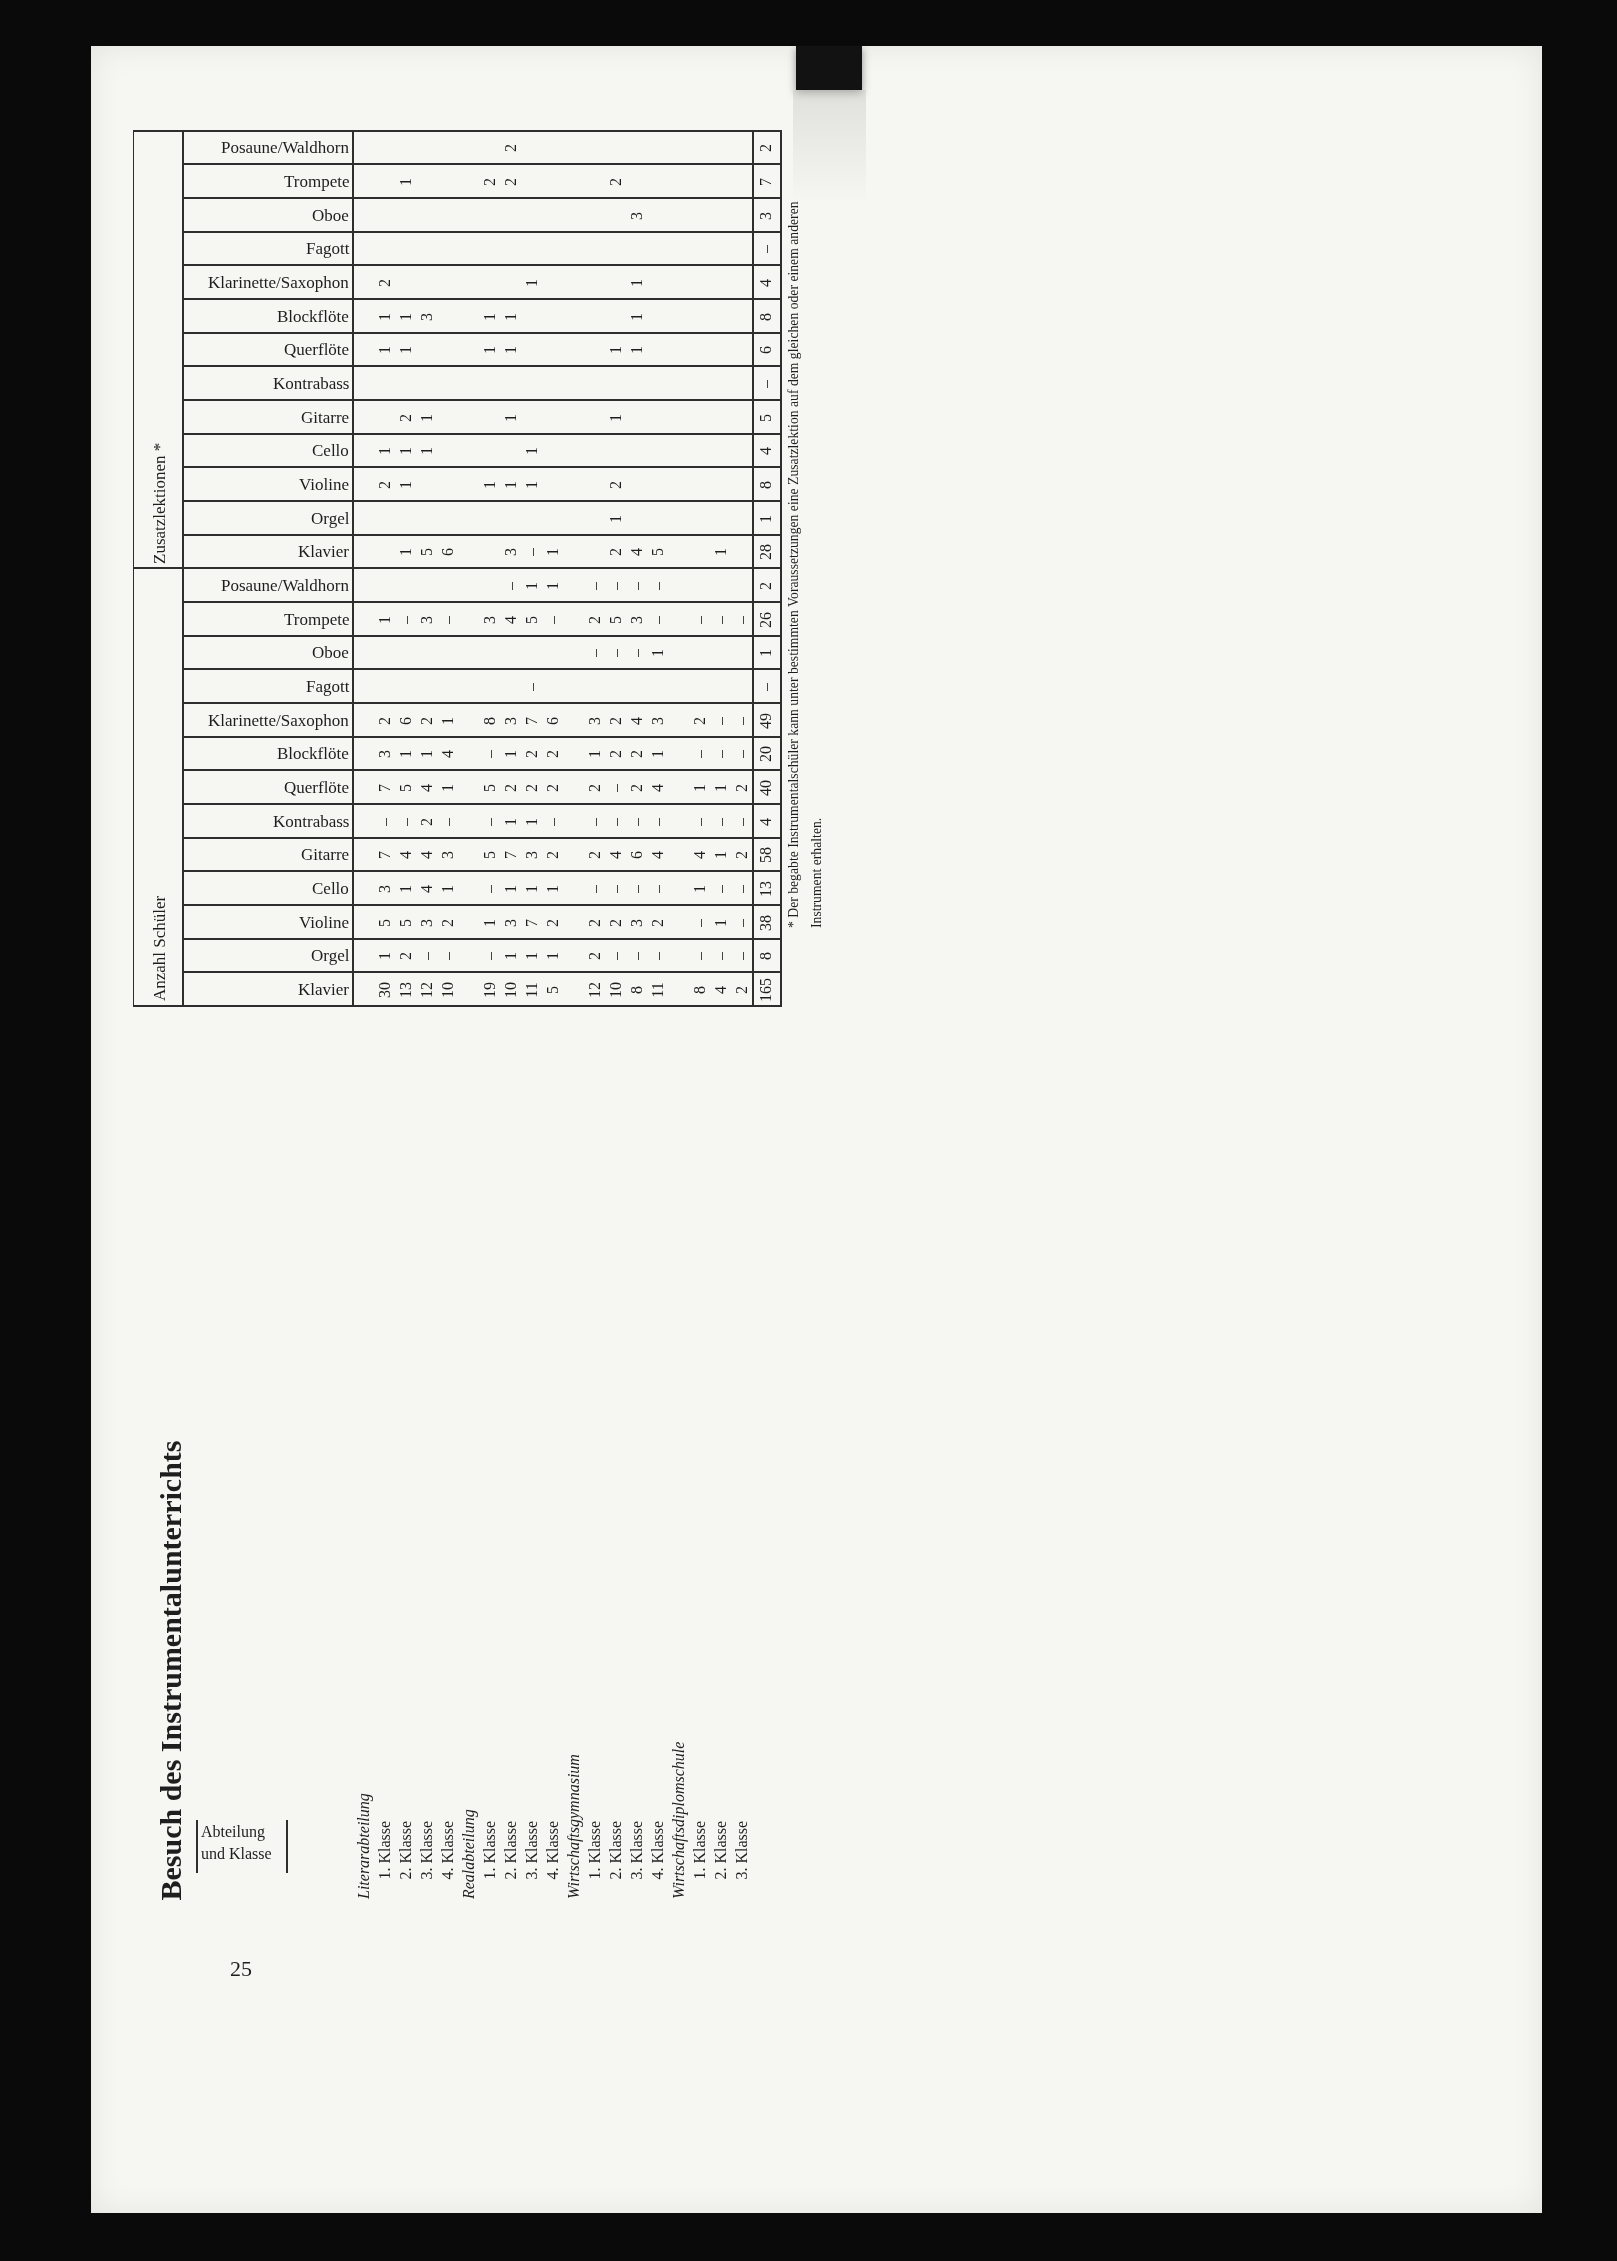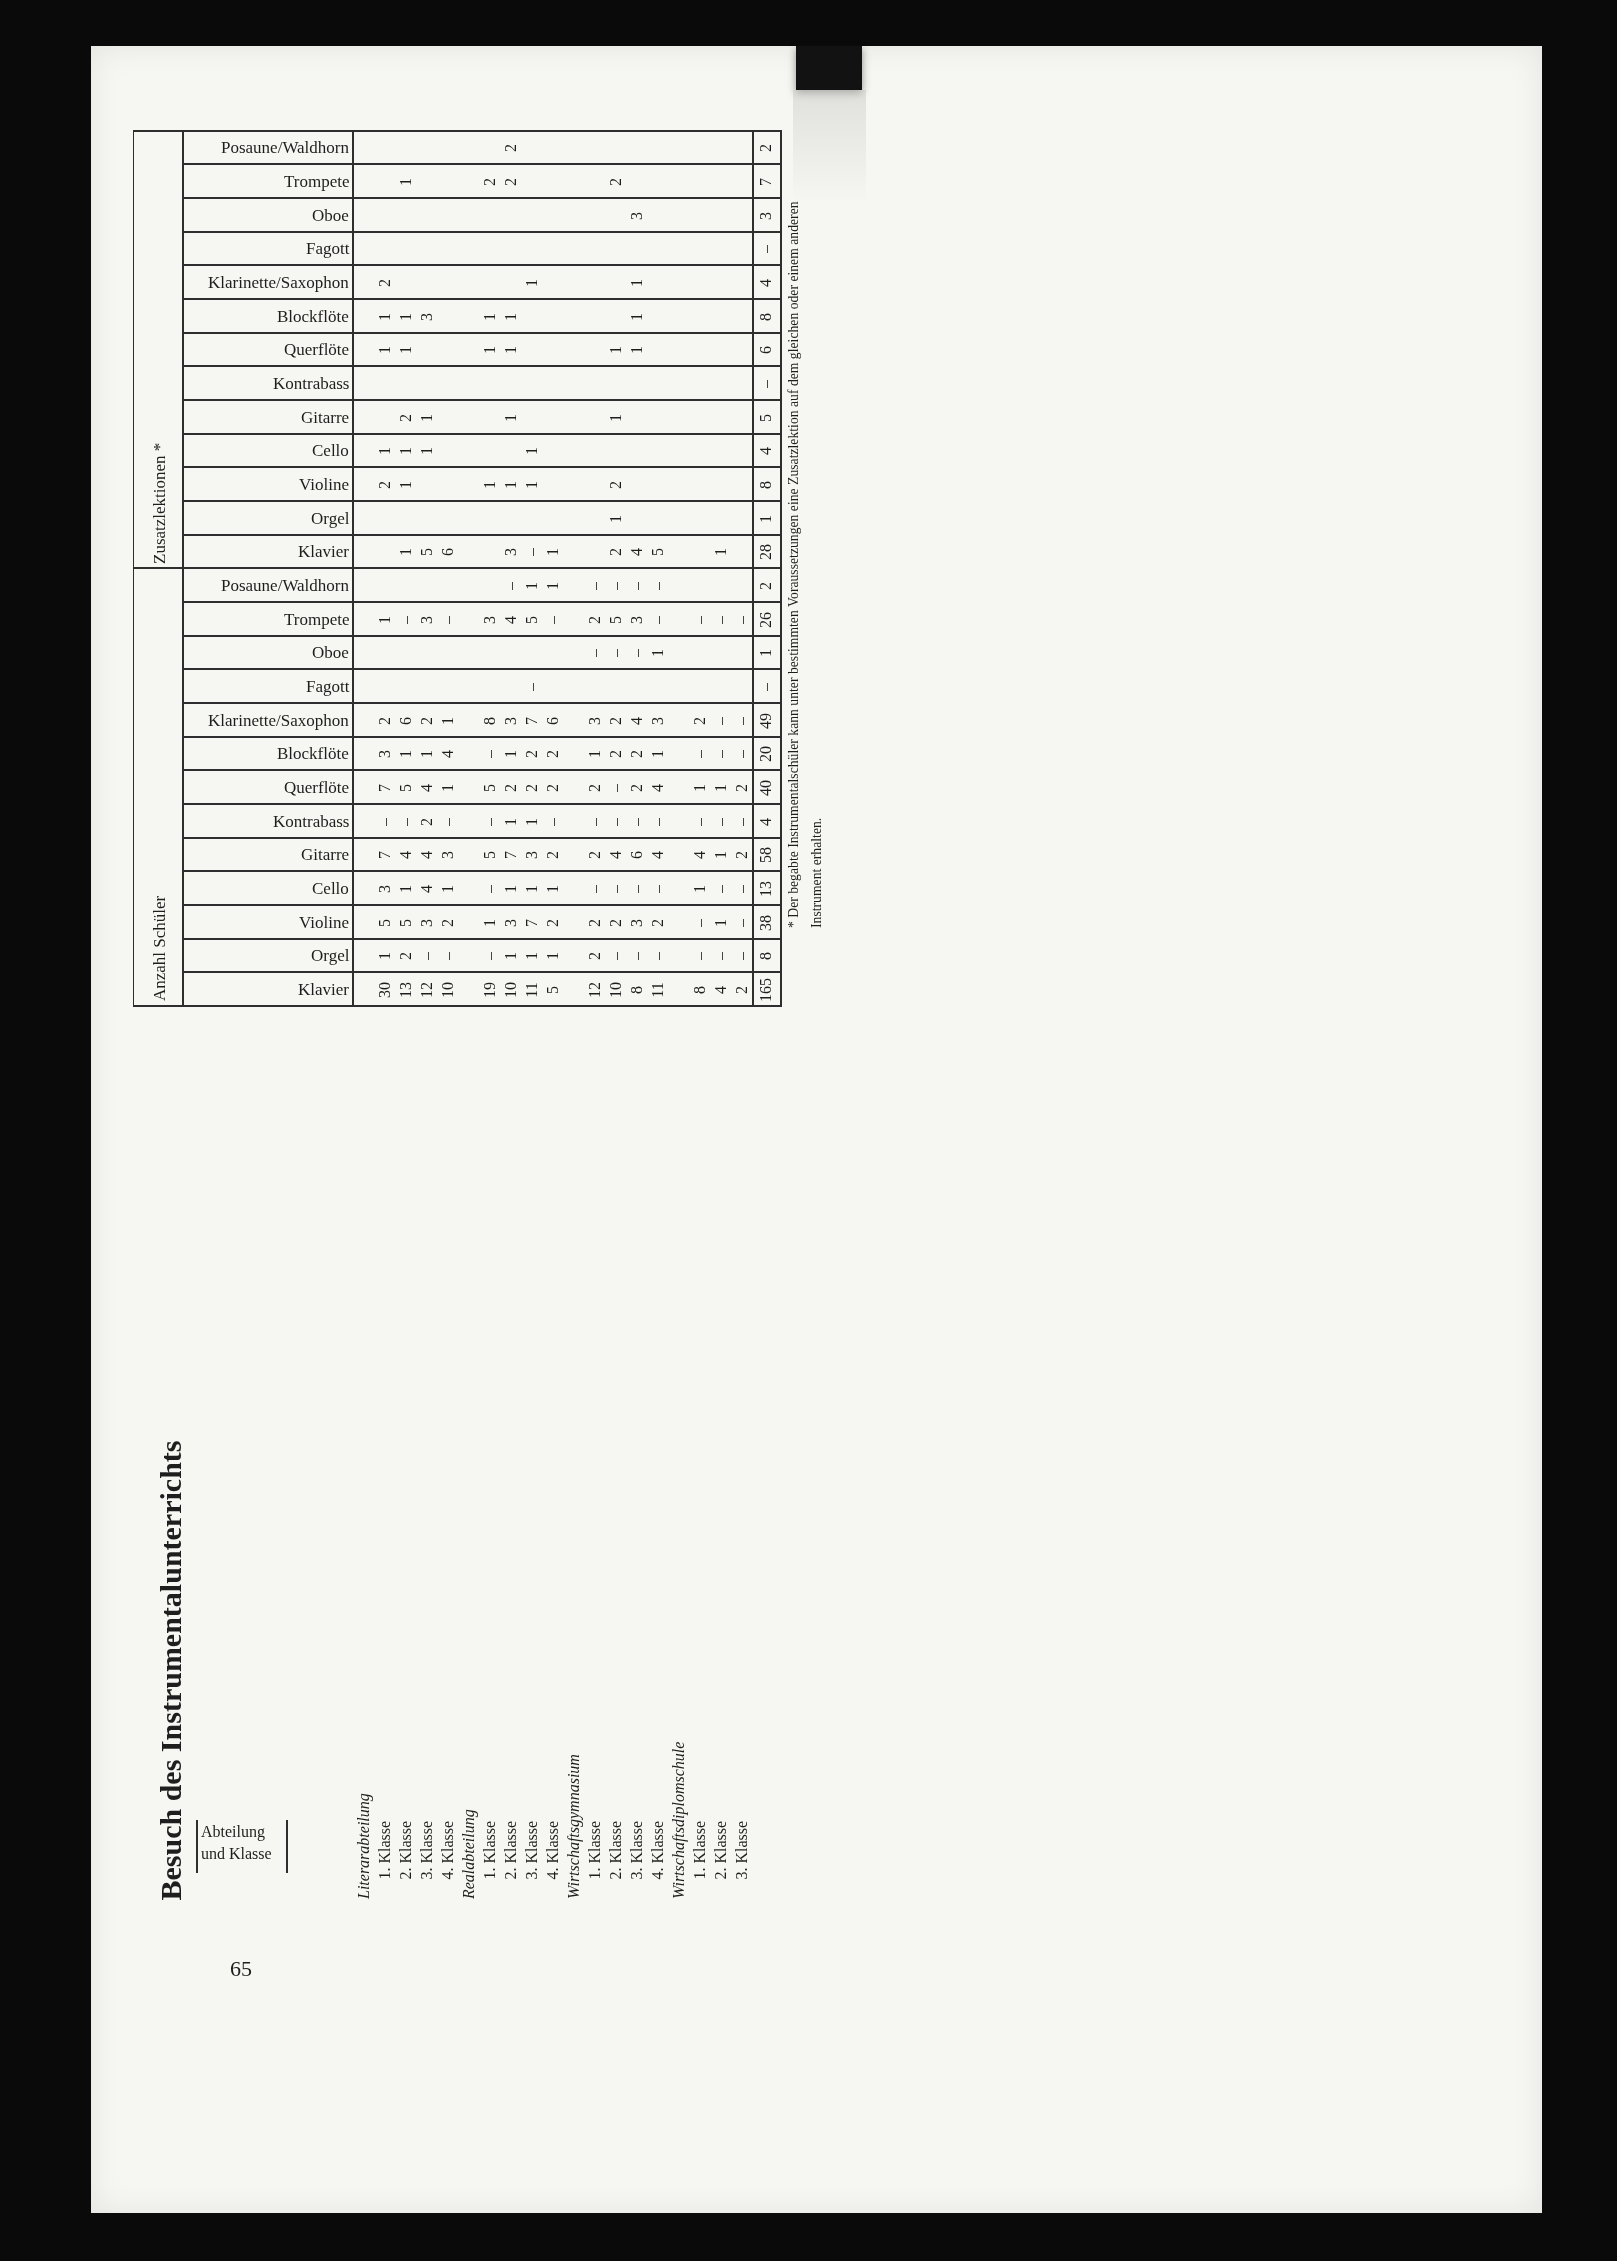--- a/index.html
+++ b/index.html
@@ -915,15 +915,15 @@
         <span>3</span>
       </div>
       <div class="cell" style="left: 1708px; top: 621px; width: 34px; height: 27.5px;">
         <span>7</span>
       </div>
       <div class="cell" style="left: 1742px; top: 621px; width: 34px; height: 27.5px;">
         <span>2</span>
       </div>
     </div>
 
-  <div class="pagenum">65</div>
+  <div class="pagenum">25</div>
 </div>
 
 
 </body></html>

